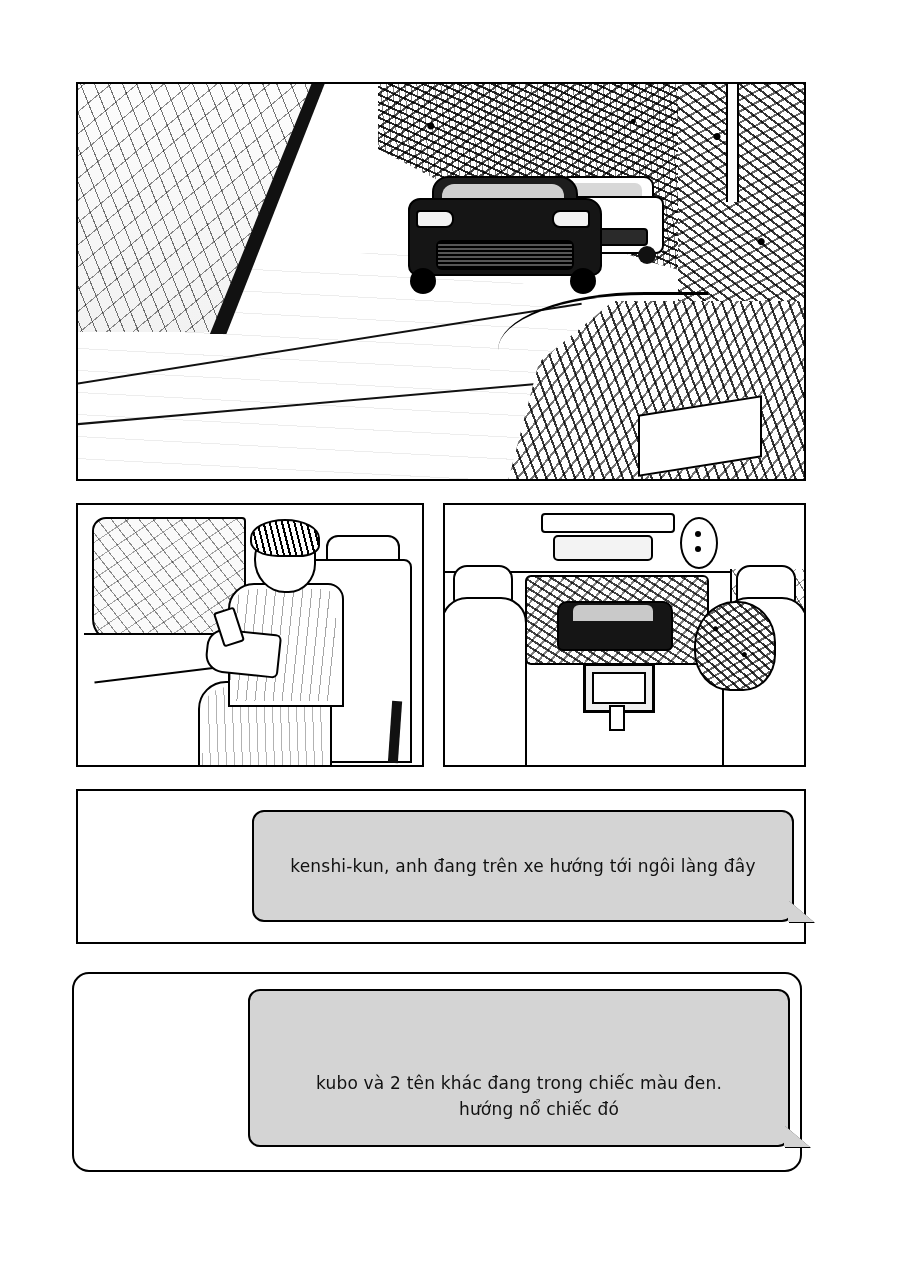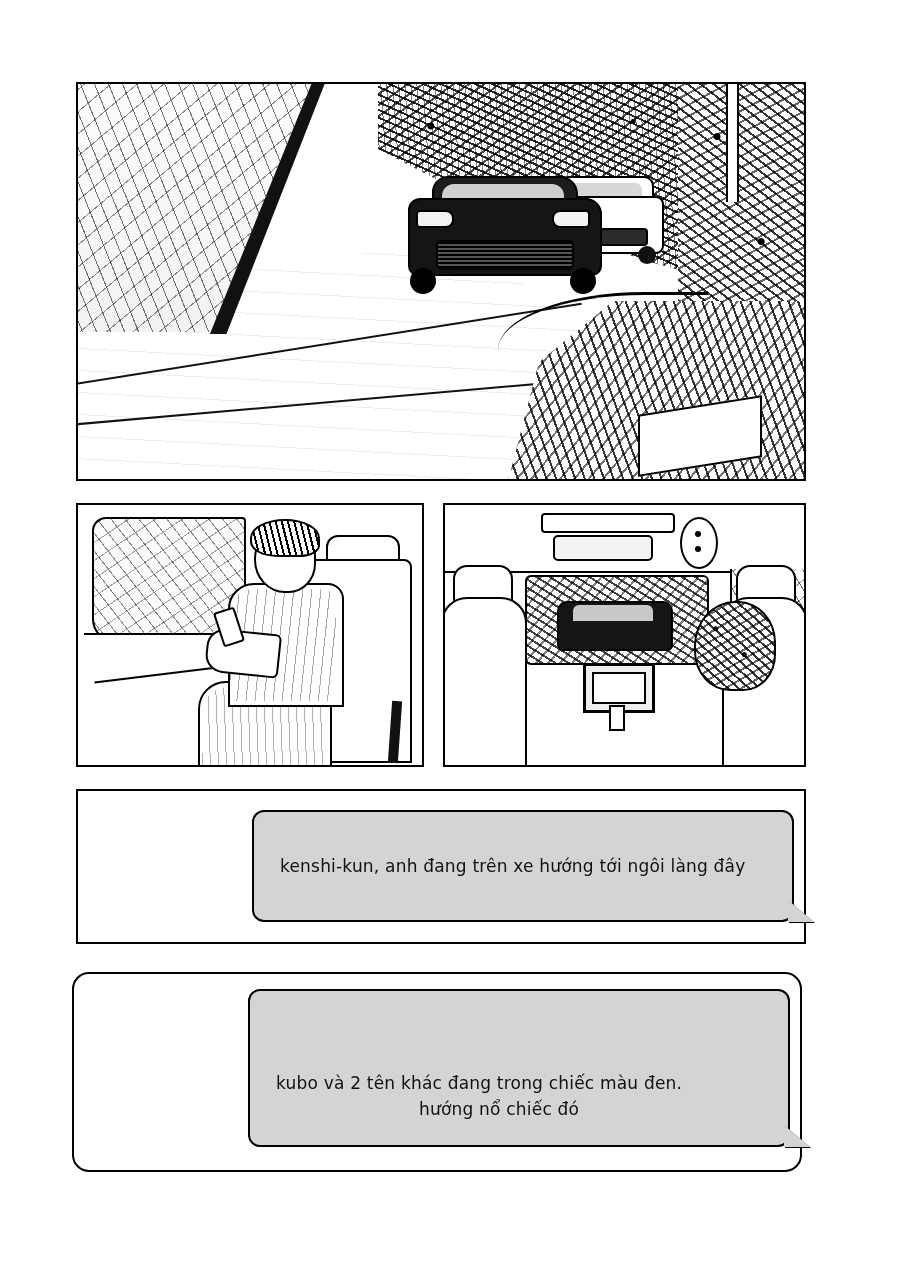--- a/index.html
+++ b/index.html
@@ -557,21 +557,21 @@
   #panel-dialogue-2 { left: 72px; top: 972px; width: 730px; height: 200px; border-radius: 17px; }
 
   .bubble {
     position: absolute;
     background: #d4d4d4;
     border: 2px solid #000;
     border-radius: 12px;
     box-sizing: border-box;
     display: flex;
     align-items: center;
-    justify-content: flex-start;
+    justify-content: center;
   }
   .bubble .tail {
     position: absolute;
     right: -22px;
     bottom: -2px;
     width: 0; height: 0;
     border-left: 26px solid #d4d4d4;
     border-top: 22px solid transparent;
     filter: drop-shadow(1px 1px 0 #000);
   }

